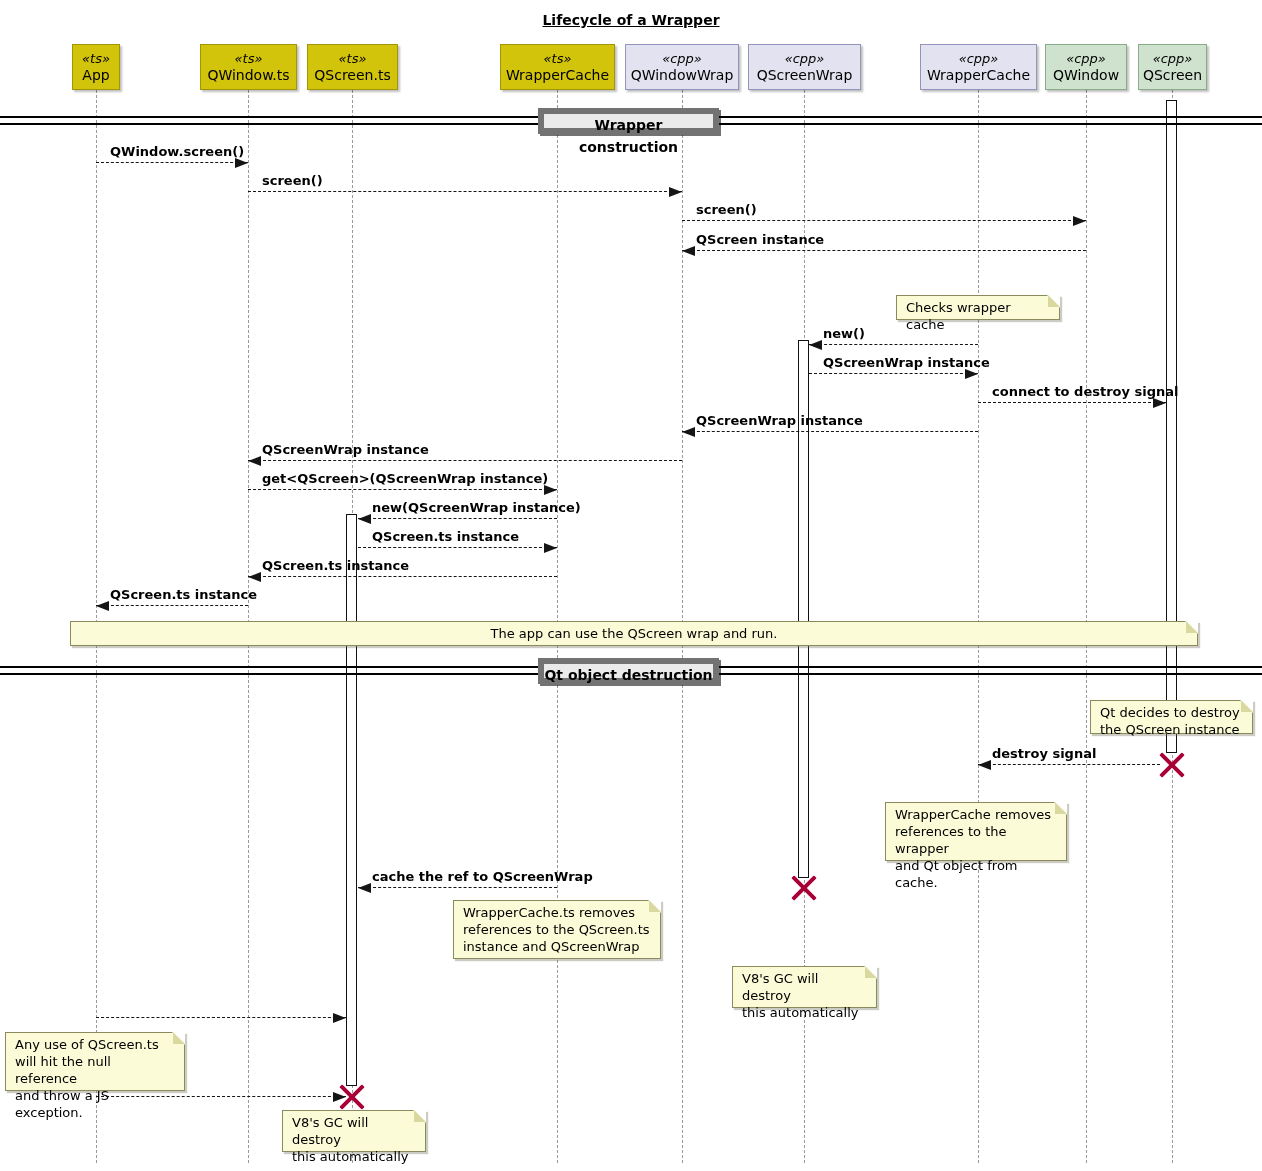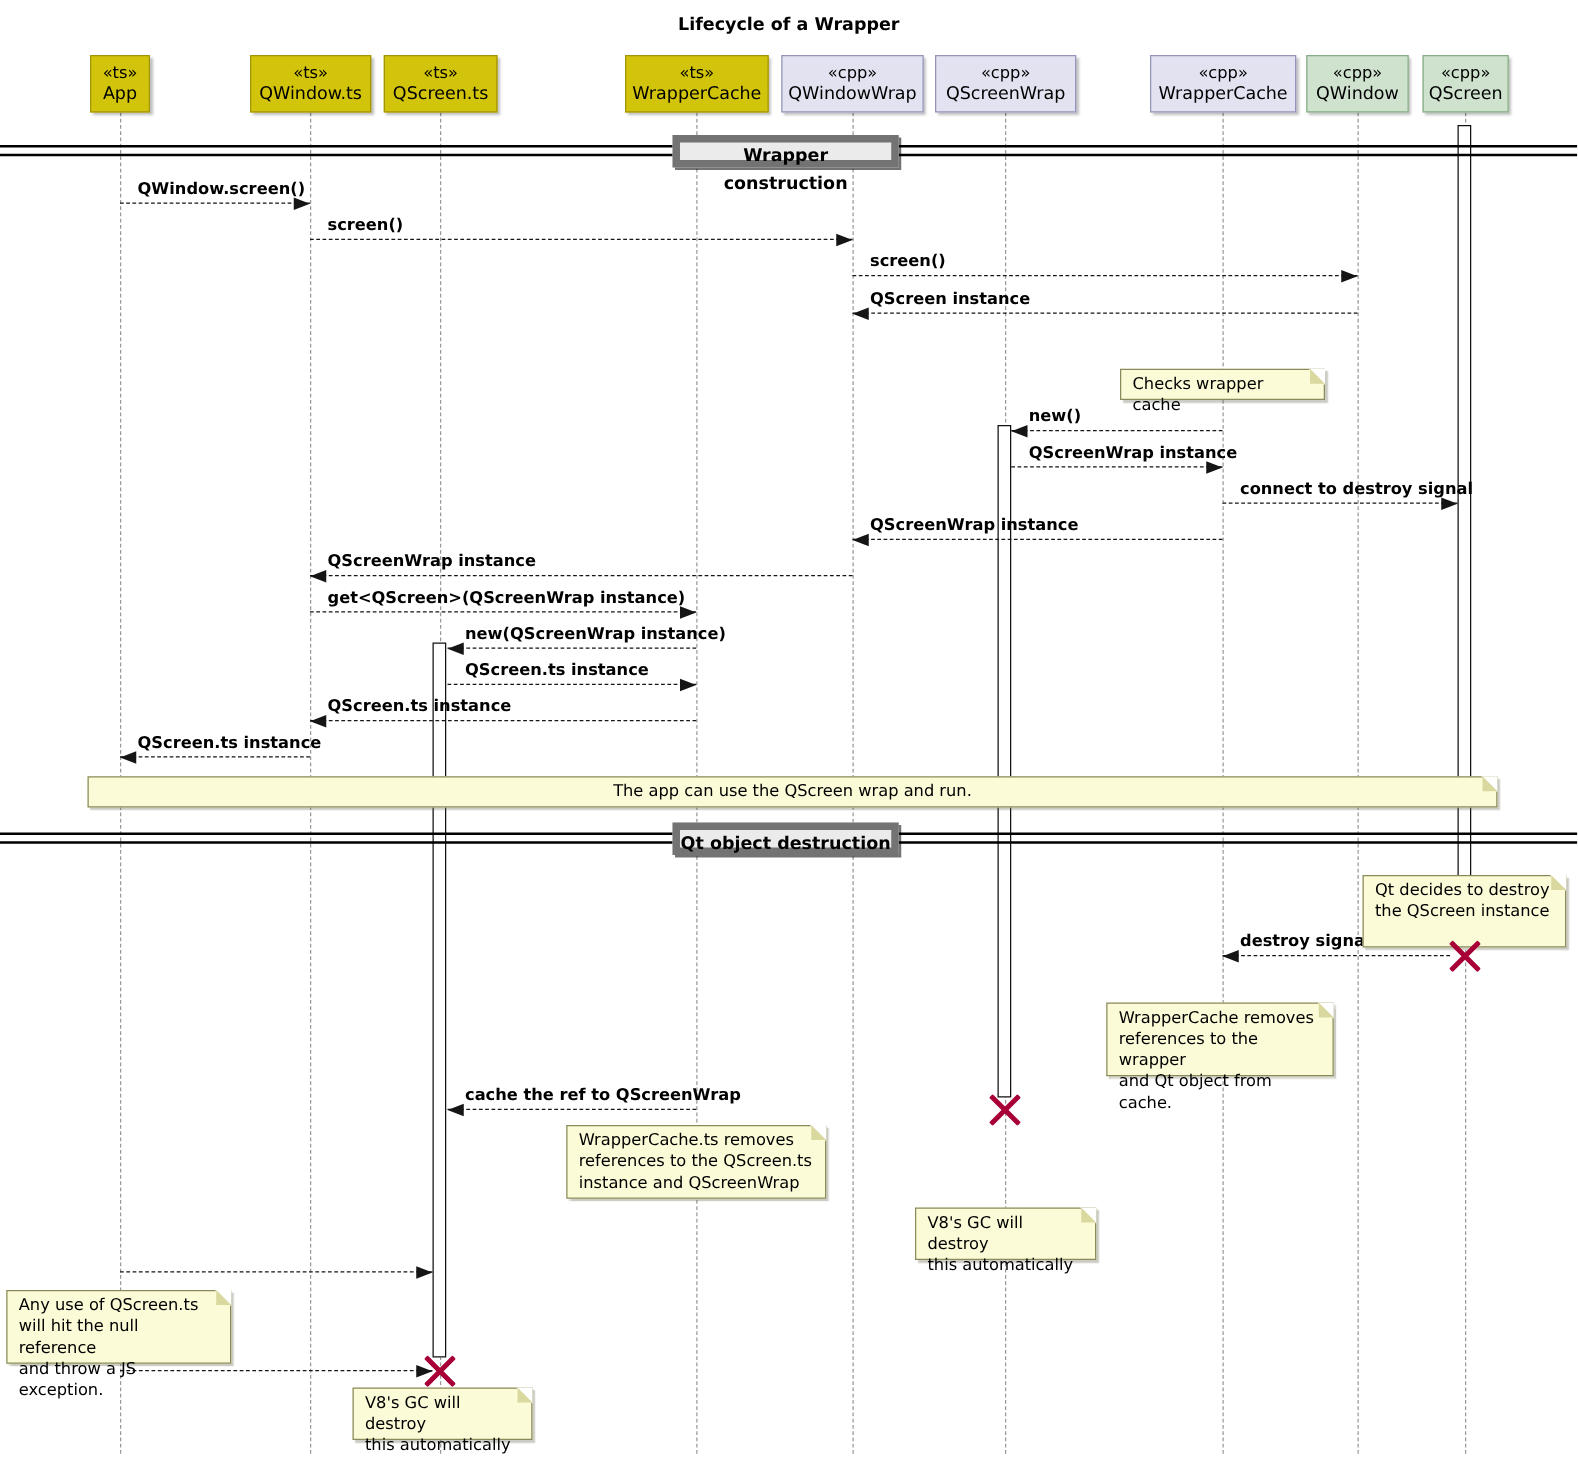--- a/index.html
+++ b/index.html
@@ -1,24 +1,24 @@
 <!DOCTYPE html>
 <html><head>
 <meta charset="utf-8">
 <style>
   html,body{margin:0;padding:0;background:#fff;font-family:"DejaVu Sans",sans-serif;}
   .canvas{position:relative;width:1262px;height:1171px;background:#fff;overflow:hidden;color:#000;}
-  .title{position:absolute;top:12px;left:0;width:100%;text-align:center;font-size:14px;font-weight:bold;}
+  .title{position:absolute;top:12px;left:0;width:100%;text-align:center;font-size:14px;font-weight:bold;text-decoration:underline;}
 
   .lifeline{position:absolute;top:90px;height:1073px;width:0;border-left:1px dashed #999;}
 
   .participant{position:absolute;top:44px;height:46px;box-sizing:border-box;border:1.5px solid #8a8a8a;
     display:flex;flex-direction:column;align-items:center;justify-content:center;
     box-shadow:2px 2px 2px rgba(0,0,0,.25);}
-  .participant .stereo{font-size:13px;line-height:15px;}
+  .participant .stereo{font-size:13px;font-style:italic;line-height:15px;}
   .participant .pname{font-size:14px;line-height:18px;white-space:nowrap;}
   .p-gold{background:#D2C30B;border-color:#A3950A;}
   .p-lav{background:#E2E2F0;border-color:#9393BB;}
   .p-green{background:#CEE2CE;border-color:#87AC87;}
 
   .activation{position:absolute;width:11px;box-sizing:border-box;background:#fff;border:1.5px solid #111;z-index:3;}
 
   .divider-line{position:absolute;left:0;width:1262px;height:9px;box-sizing:border-box;
     border-top:2px solid #000;border-bottom:2px solid #000;z-index:4;}
   .divider-label{position:absolute;height:26px;box-sizing:border-box;background:#EBEBEB;border:6px solid #737373;
@@ -193,21 +193,21 @@
     <div class="msg-line"></div>
     <div class="arrow right"></div>
   </div>
   <div class="msg" style="left:96px;top:1080px;width:250px">
     <div class="msg-line"></div>
     <div class="arrow right"></div>
   </div>
 
   <div class="note" style="left:896px;top:295px;width:164px;height:25px">Checks wrapper cache</div>
   <div class="note centered" style="left:70px;top:621px;width:1128px;height:25px">The app can use the QScreen wrap and run.</div>
-  <div class="note" style="left:1090px;top:700px;width:163px;height:58px">Qt decides to destroy
+  <div class="note" style="left:1090px;top:700px;width:163px;height:34px">Qt decides to destroy
 the QScreen instance</div>
   <div class="note" style="left:885px;top:802px;width:182px;height:59px">WrapperCache removes
 references to the wrapper
 and Qt object from cache.</div>
   <div class="note" style="left:453px;top:900px;width:208px;height:59px">WrapperCache.ts removes
 references to the QScreen.ts
 instance and QScreenWrap</div>
   <div class="note" style="left:732px;top:966px;width:145px;height:42px">V8's GC will destroy
 this automatically</div>
   <div class="note" style="left:5px;top:1032px;width:180px;height:59px">Any use of QScreen.ts

